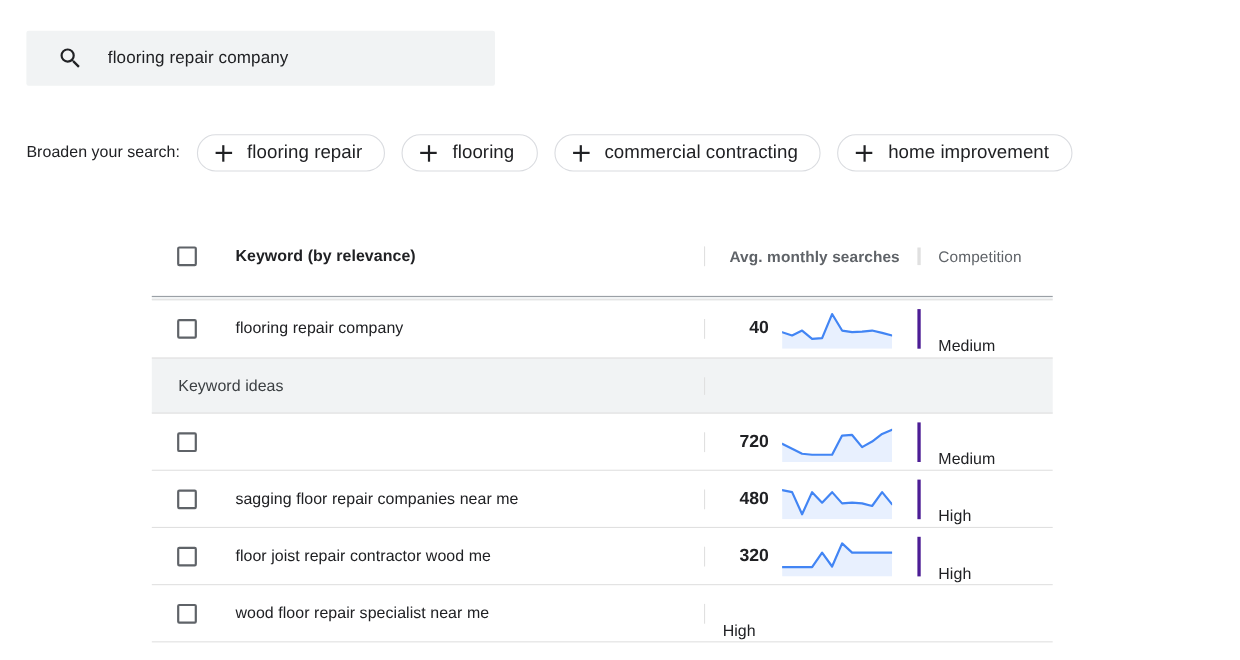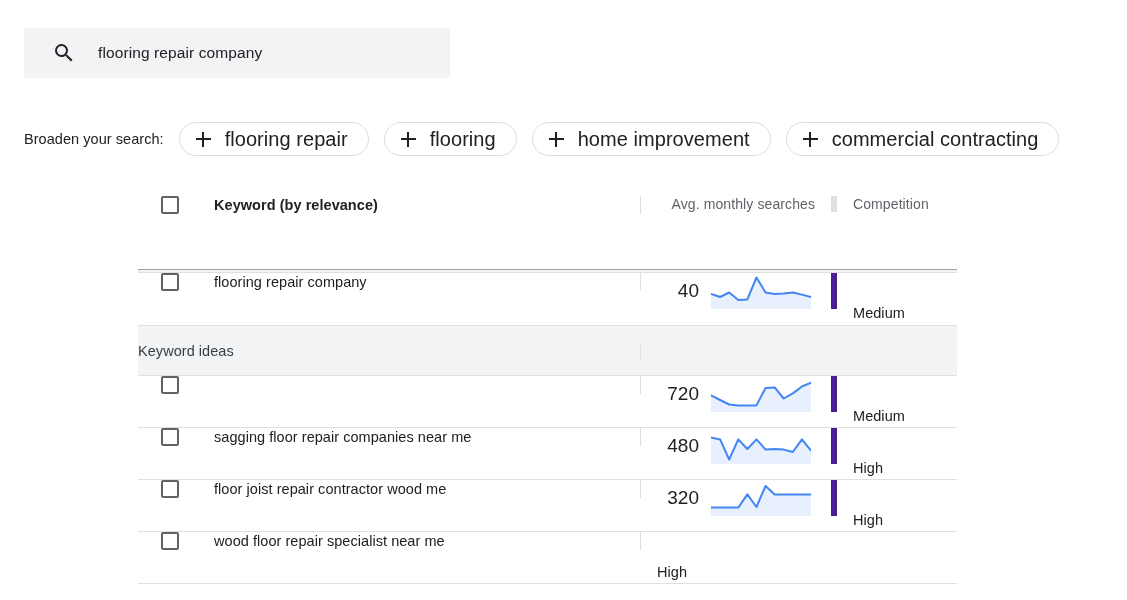--- a/index.html
+++ b/index.html
@@ -93,53 +93,54 @@
     position: absolute;
     background: #202124;
   }
   .chip .plus::before {
     left: 0; top: 6.5px; width: 15px; height: 1.7px;
   }
   .chip .plus::after {
     top: 0; left: 6.5px; height: 15px; width: 1.7px;
   }
   .chip-label {
-    font-size: 20px;
+    font-size: 17px;
     color: #202124;
     letter-spacing: 0.05px;
   }
 
   
   .table {
     position: absolute;
     left: 138px;
     top: 196px;
     width: 819px;
     box-sizing: border-box;
   }
   .trow {
     display: flex;
-    align-items: flex-start;
+    align-items: center;
     box-sizing: border-box;
   }
   .col-kw {
     width: 503px;
     flex: 0 0 503px;
     display: flex;
     align-items: center;
     box-sizing: border-box;
     border-right: 1px solid #e0e0e0;
   }
   .col-vol {
     width: 196px;
     flex: 0 0 196px;
     display: flex;
     align-items: center;
     box-sizing: border-box;
-    border-right: 6px solid #4c1d95;
+    border-right: 3px solid #4c1d95;
+    font-weight: bold;
   }
   .col-comp {
     width: 120px;
     flex: 0 0 120px;
     display: flex;
     align-items: center;
     box-sizing: border-box;
     padding-left: 16px;
   }
 
@@ -189,21 +190,21 @@
     margin-left: 35px;
     font-size: 14.5px;
     color: #202124;
     letter-spacing: 0.05px;
   }
 
   
   .tbody .data-row { height: 52px; border-bottom: 1px solid #e0e0e0; }
   .tbody .data-row.first { border-bottom: none; }
   .vol-num {
-    font-size: 19px;
+    font-size: 16px;
     color: #202124;
     text-align: right;
     width: 70px;
     flex: 0 0 70px;
     padding-right: 12px;
     box-sizing: border-box;
   }
   .spark {
     width: 100px;
     height: 36px;
@@ -223,20 +224,21 @@
     background: #f1f3f4;
     border-top: 1px solid #e0e0e0;
     border-bottom: 1px solid #e0e0e0;
     box-sizing: border-box;
     display: flex;
     align-items: center;
   }
   .section-row .col-kw,
   .section-row .col-vol { border-right: 1px solid #e0e0e0; }
   .section-label {
+    margin-left: 24px;
     font-size: 14.5px;
     color: #3c4043;
     letter-spacing: 0.05px;
   }
 
   
   .partial-row { height: 20px; }
 </style>
 </head>
 <body>
@@ -257,26 +259,26 @@
   </div>
 
   <div class="chip">
     <span class="plus"></span>
     <span class="chip-label">flooring</span>
   </div>
 
 
   <div class="chip">
     <span class="plus"></span>
-    <span class="chip-label">home improvement</span>
+    <span class="chip-label">commercial contracting</span>
   </div>
 
   <div class="chip">
     <span class="plus"></span>
-    <span class="chip-label">commercial contracting</span>
+    <span class="chip-label">home improvement</span>
   </div>
 </div>
 
 <div class="table">
 
   <div class="thead">
     <div class="trow">
       <div class="col-kw">
         <span class="cb"></span>
         <span class="kw-text th-kw">Keyword (by relevance)</span>

